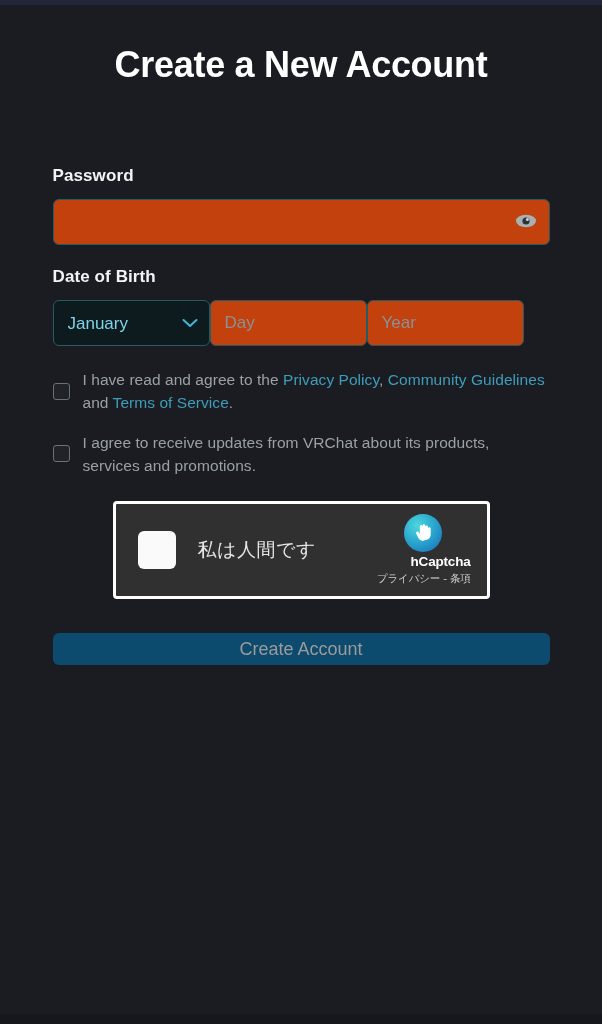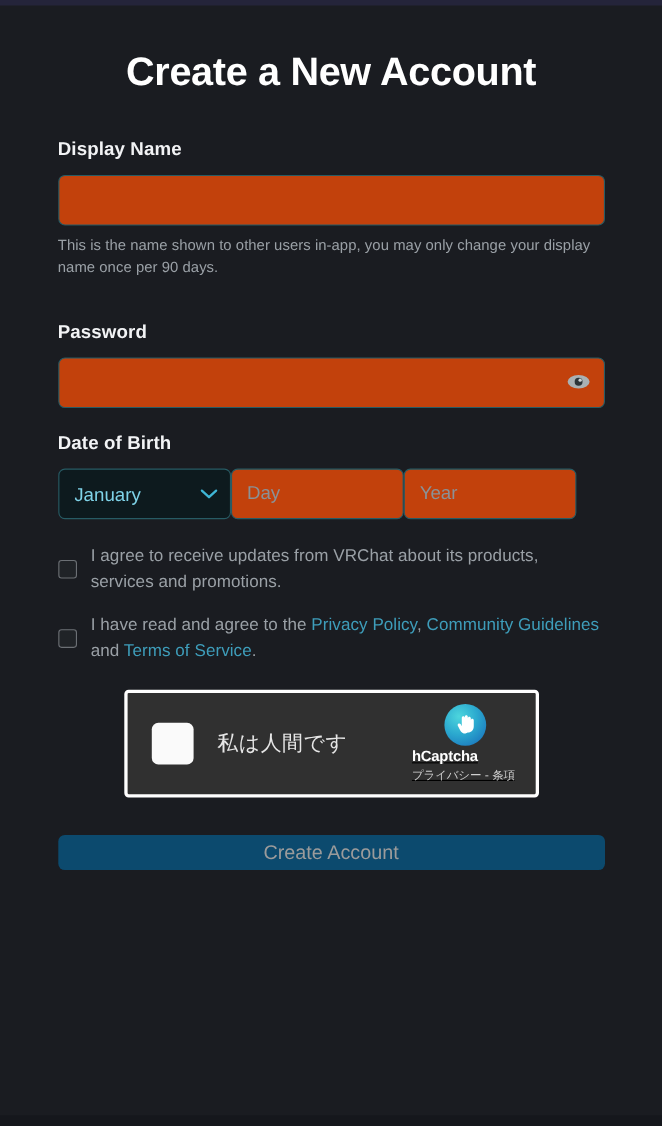--- a/index.html
+++ b/index.html
@@ -188,23 +188,22 @@
   }
   .hc-label {
     margin-left: 22px;
     color: #e6e6e6;
     font-size: 19px;
     font-family: "DejaVu Sans", sans-serif;
     letter-spacing: 0.5px;
   }
   .hc-brand {
     margin-left: auto;
-    text-align: left;
+    text-align: right;
     width: 96px;
-    text-decoration: underline;
   }
   .hc-logo {
     width: 38px; height: 38px;
     border-radius: 50%;
     margin: 0 auto 2px;
     background: radial-gradient(circle at 35% 30%, #4dd6dd 0%, #2ba9cf 45%, #1666b8 100%);
     display: flex; align-items: center; justify-content: center;
   }
   .hc-name {
     color: #ffffff;
@@ -249,25 +248,20 @@
 </head>
 <body>
 
 <div class="top-strip"></div>
 
 <div class="page">
   <div class="content">
 
     <div class="page-title">Create a New Account</div>
 
-    <div class="field-group">
-      <div class="field-label">Display Name</div>
-      <input class="text-input" type="text" placeholder="" style="">
-      <div class="helper-text">This is the name shown to other users in-app, you may only change your display name once per 90 days.</div>
-    </div>
 
     <div class="spacer-sm"></div>
 
 
     <div class="spacer-md"></div>
 
     <div class="field-group">
       <div class="field-label">Password</div>
       <div class="password-wrap">
         <input class="text-input" type="password" placeholder="" style="">
@@ -302,26 +296,26 @@
         <div class="dob-year">
           <input class="text-input" type="text" placeholder="Year" style="">
         </div>
       </div>
     </div>
 
     <div class="check-block">
 
       <div class="check-row">
         <div class="checkbox"></div>
-        <div class="check-text">I agree to receive updates from VRChat about its products, services and promotions.</div>
+        <div class="check-text"><span>I have read and agree to the </span><a class="link">Privacy Policy</a><span>, </span><a class="link">Community Guidelines</a><span> and </span><a class="link">Terms of Service</a><span>.</span></div>
       </div>
 
       <div class="check-row">
         <div class="checkbox"></div>
-        <div class="check-text"><span>I have read and agree to the </span><a class="link">Privacy Policy</a><span>, </span><a class="link">Community Guidelines</a><span> and </span><a class="link">Terms of Service</a><span>.</span></div>
+        <div class="check-text">I agree to receive updates from VRChat about its products, services and promotions.</div>
       </div>
 
     </div>
 
     <div class="captcha-zone">
       <div class="hcaptcha-box">
         <div class="hc-checkbox"></div>
         <div class="hc-label">私は人間です</div>
         <div class="hc-brand">
           <div class="hc-logo">

